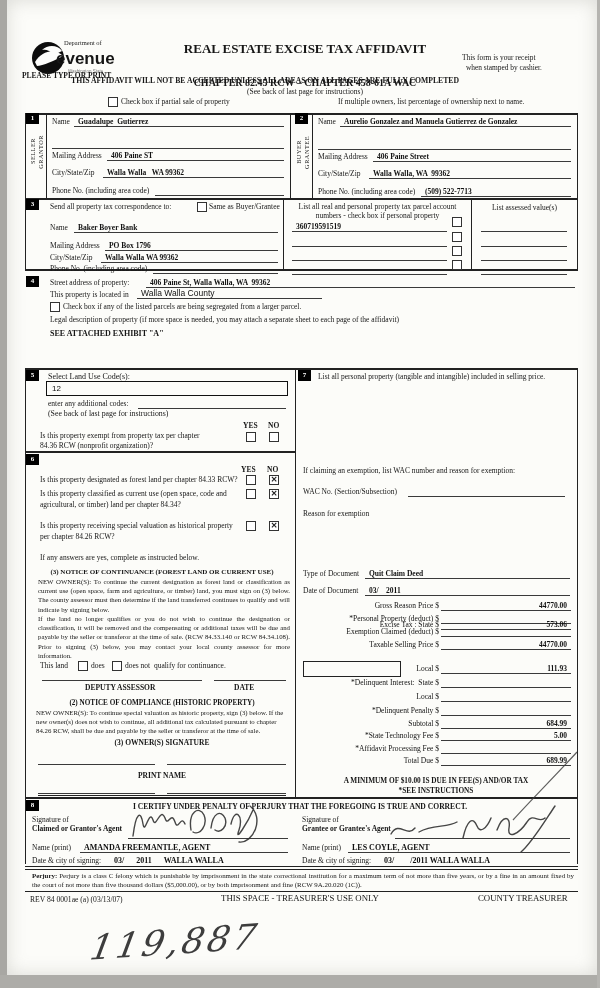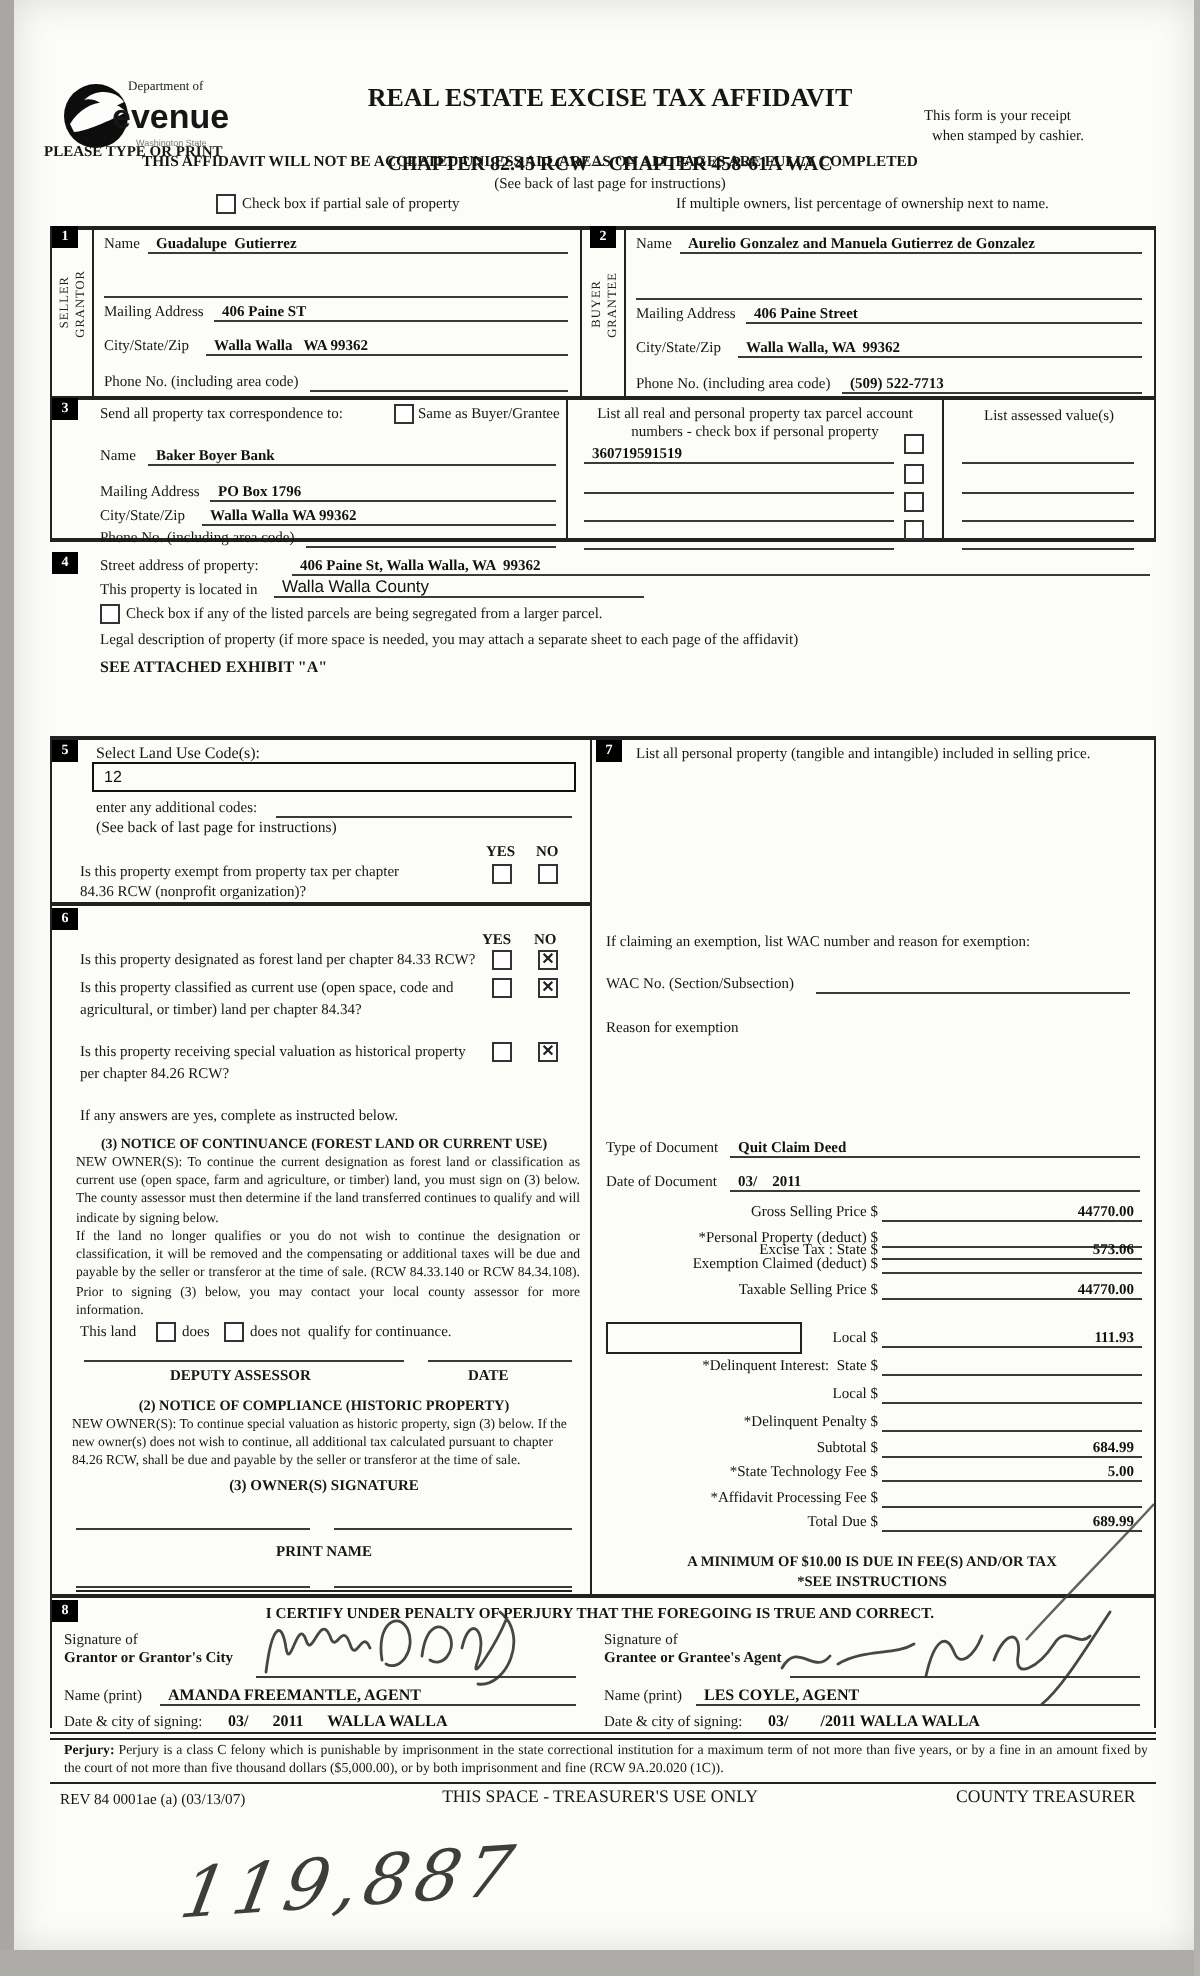--- a/index.html
+++ b/index.html
@@ -235,21 +235,21 @@
 <div class="t" style="left:303px;top:569px">Type of Document</div>
 <div class="ul" style="left:365px;top:568px;width:205px">
     <span class="v">Quit Claim Deed</span>
   </div>
 <div class="t" style="left:303px;top:586px">Date of Document</div>
 <div class="ul" style="left:365px;top:585px;width:205px">
     <span class="v">03/    2011</span>
   </div>
 
 <div class="mrow" style="top:601px">
-  <span class="mlab">Gross Selling Price $</span>
+  <span class="mlab">Gross Reason Price $</span>
     <span class="mline"></span>
     <span class="mval">44770.00</span>
   </div>
 <div class="mrow" style="top:614px">
   <span class="mlab">*Personal Property (deduct) $</span>
     <span class="mline"></span>
     <span class="mval"></span>
   </div>
 <div class="mrow" style="top:627px">
   <span class="mlab">Exemption Claimed (deduct) $</span>
@@ -309,21 +309,21 @@
   </div>
 
 <div class="t b c" style="left:300px;top:776px;width:272px;font-size:7.3px">A MINIMUM OF $10.00 IS DUE IN FEE(S) AND/OR TAX</div>
 <div class="t b c" style="left:300px;top:786px;width:272px;font-size:7.3px">*SEE INSTRUCTIONS</div>
 
 <div class="line" style="left:25px;top:797px;width:1px;height:67px"></div>
 <div class="line" style="left:577px;top:797px;width:1px;height:67px"></div>
 <div class="badge" style="left:26px;top:800px">8</div>
 <div class="t b c" style="left:60px;top:802px;width:480px;font-size:7.6px">I CERTIFY UNDER PENALTY OF PERJURY THAT THE FOREGOING IS TRUE AND CORRECT.</div>
 <div class="t" style="left:32px;top:815px">Signature of</div>
-<div class="t b" style="left:32px;top:824px">Grantor or Grantor's City</div>
+<div class="t b" style="left:32px;top:824px">Claimed or Grantor's Agent</div>
 <div class="ul" style="left:128px;top:828px;width:160px"></div>
 <svg class="a" style="left:125px;top:800px" width="150" height="45">
   <path d="M8,36 C11,12 16,10 18,24 C20,36 24,8 28,20 C31,30 35,6 40,18 C43,28 46,10 50,22 C53,32 56,14 60,24 M66,30 C63,12 74,5 79,15 C83,25 75,36 68,32 M86,28 C88,12 96,10 100,18 C103,26 96,34 90,30 M106,24 C110,6 119,16 114,30 C109,44 123,22 128,10 M125,6 C140,18 128,44 114,42" fill="none" stroke="#2c2c2c" stroke-width="1.4" stroke-linecap="round" opacity=".88"></path>
 </svg>
 <div class="t" style="left:302px;top:815px">Signature of</div>
 <div class="t b" style="left:302px;top:824px">Grantee or Grantee's Agent</div>
 <div class="ul" style="left:395px;top:828px;width:175px"></div>
 <svg class="a" style="left:385px;top:802px" width="190" height="45">
   <path d="M6,32 C14,18 22,36 30,26 M34,30 C48,22 62,26 72,20 M78,36 C82,18 88,14 92,24 C95,32 102,26 106,16 M112,28 C118,12 126,14 124,26 C122,38 134,32 142,20 C148,10 154,22 160,16 M170,4 C158,22 146,42 136,50" fill="none" stroke="#2c2c2c" stroke-width="1.4" stroke-linecap="round" opacity=".88"></path>
 </svg>

